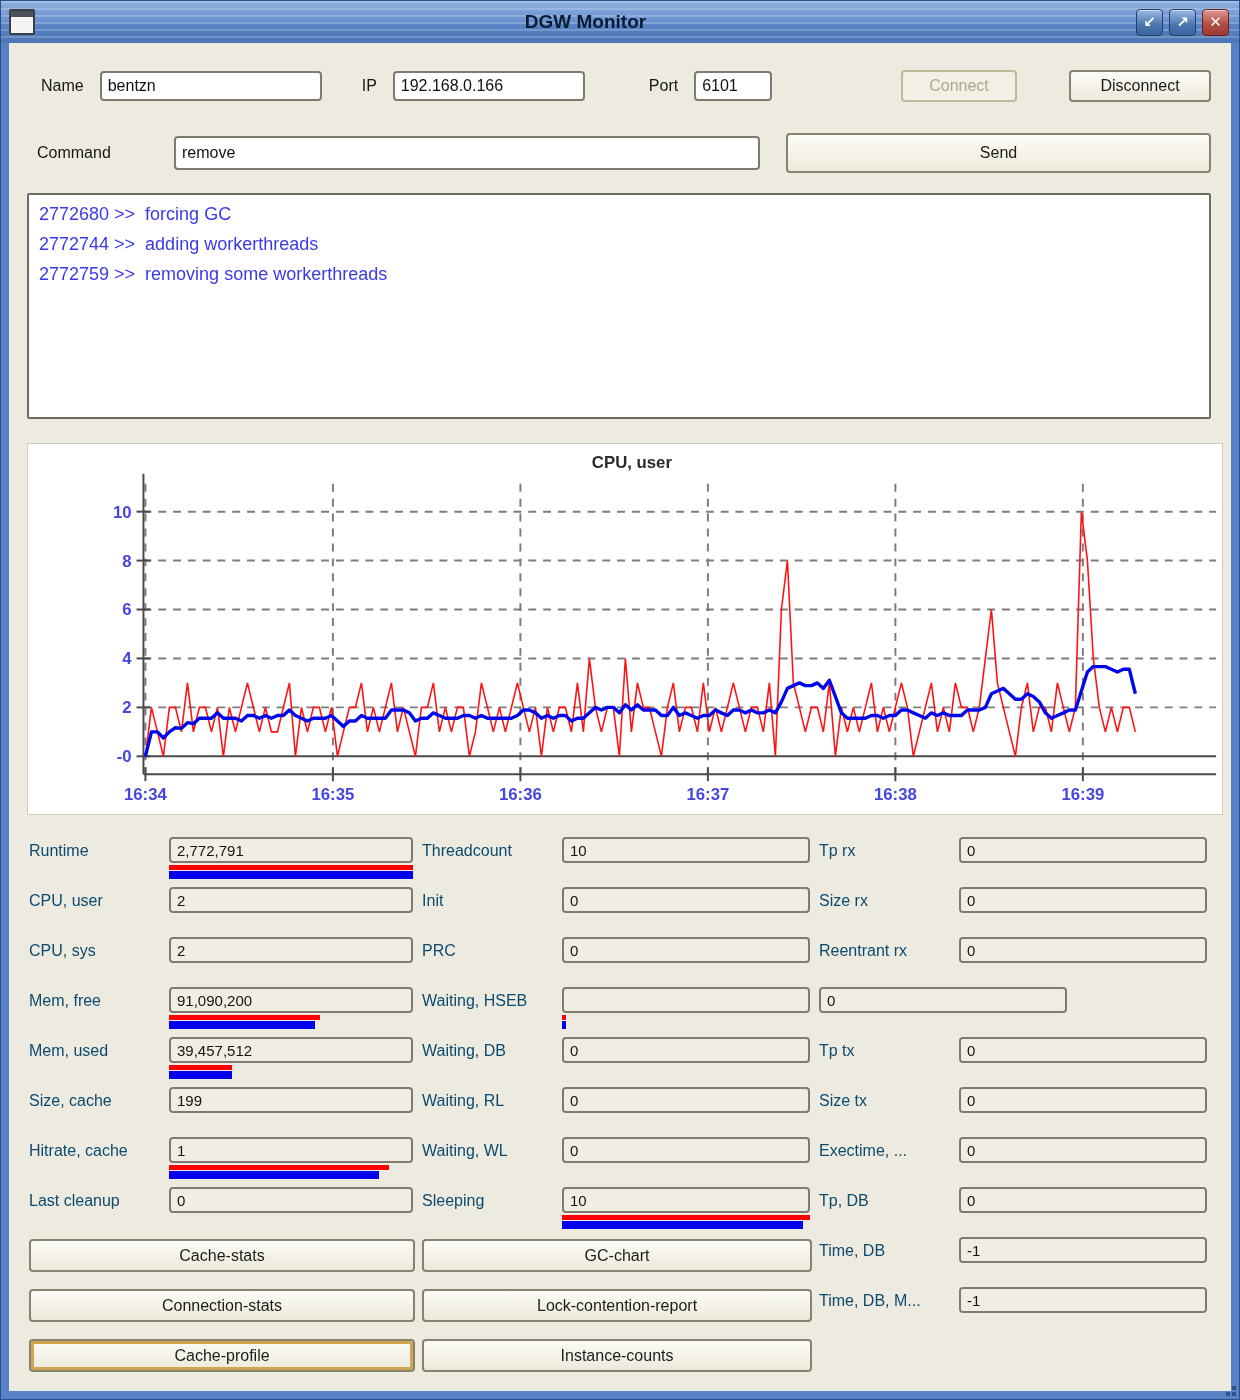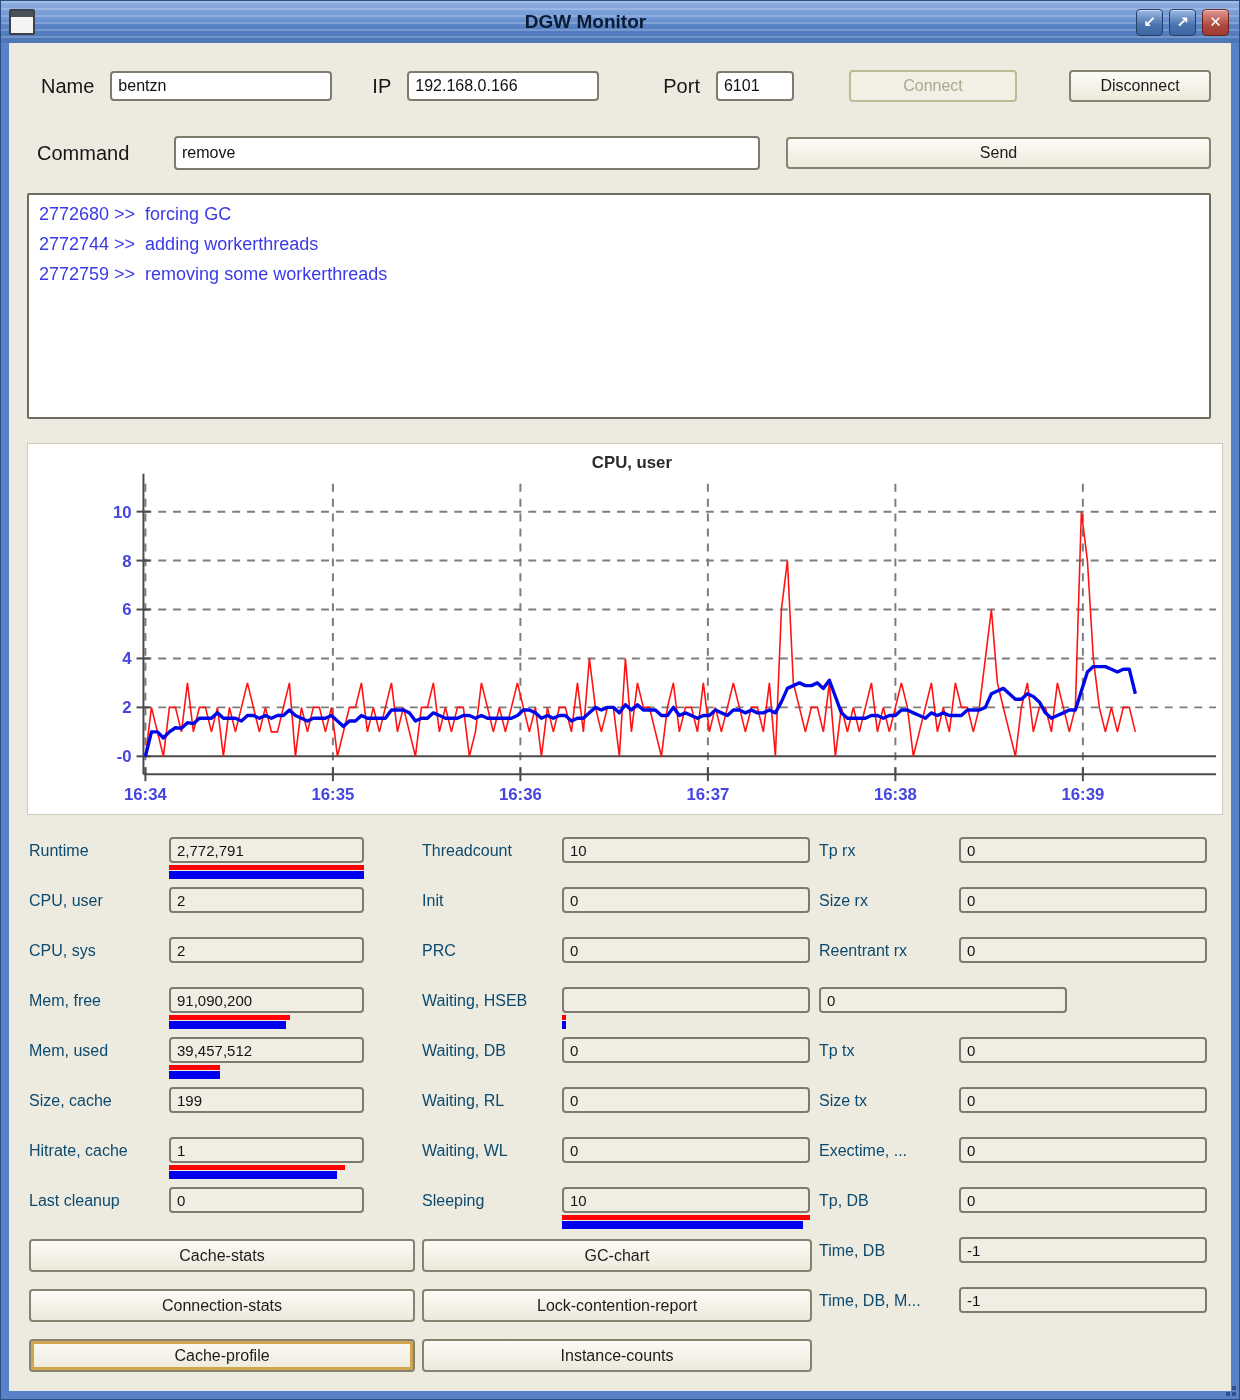--- a/index.html
+++ b/index.html
@@ -22,40 +22,40 @@
   .tb-btn { width:27px; height:27px; border-radius:4px; display:flex; align-items:center;
     justify-content:center; font-size:15px; font-weight:bold; color:#fff; cursor:default;
     border:1px solid #23406B; background:linear-gradient(180deg,#9DB9E6,#4A74AE 60%,#3D66A0);
     box-shadow: inset 0 1px 0 rgba(255,255,255,.5); }
   .tb-btn.close { background:linear-gradient(180deg,#DE9890,#B04A43 60%,#993B34); border-color:#6B221E; }
 
   
   .content { position:absolute; top:42px; left:8px; right:8px; bottom:8px;
     background:#EDEAE0; overflow:hidden; }
 
-  .lbl { font-size:20px; color:#161616; flex:none; }
+  .lbl { font-size:16px; color:#161616; flex:none; }
   .txt { height:30px; border:2px solid #7E7B6E; border-radius:4px; background:#fff;
     font-size:16px; padding:0 6px; color:#111; font-family:inherit; }
   .btn { height:32px; border-radius:4px; border:2px solid #85826F; font-family:inherit;
     background:linear-gradient(#FCFBF6,#EDEADC); font-size:16px; color:#1C1C1C; }
 
   .conn-row { display:flex; align-items:center; height:34px; margin:26px 20px 0 32px; }
   .lbl-name { margin-right:16px; }
   .txt-name { width:222px; margin-right:40px; }
   .lbl-ip   { margin-right:16px; }
   .txt-ip   { width:192px; margin-right:64px; }
   .lbl-port { margin-right:16px; }
   .txt-port { width:78px; }
-  .btn-connect { width:168px; margin-left:auto; color:#ABA98D; border-color:#BDBA95; background:#F2EFE4; }
+  .btn-connect { width:116px; margin-left:auto; color:#ABA98D; border-color:#BDBA95; background:#F2EFE4; }
   .btn-disconnect { width:142px; margin-left:52px; }
 
   .cmd-row { display:flex; align-items:center; height:36px; margin:32px 20px 0 28px; }
   .lbl-command { width:137px; }
   .txt-command { width:586px; height:34px; }
-  .btn-send { flex:1; margin-left:26px; height:32px; }
+  .btn-send { flex:1; margin-left:26px; height:40px; }
 
   .log { margin:22px 20px 0 18px; height:226px; background:#fff; border:2px solid #6E6C60;
     border-radius:2px; padding:4px 10px; font-size:18px; color:#3A3AE8; overflow:hidden; }
   .log-line { white-space:pre; line-height:30px; }
 
   .chart-panel { margin:24px 8px 0 18px; height:372px; background:#fff; border:1px solid #CFCCBE; }
   .chart-panel svg { width:100%; height:100%; display:block; }
   .grid  { stroke:#7D7D7D; stroke-width:2; stroke-dasharray:8 7; fill:none; }
   .axis  { stroke:#4A4A4A; stroke-width:2; fill:none; }
   .red-line  { stroke:#FF1212; stroke-width:1.6; fill:none; }
@@ -64,21 +64,21 @@
   .ctitle { fill:#2B2B2B; font-size:17px; font-weight:bold; font-family:"Liberation Sans",sans-serif; }
 
   
   .stats { display:flex; margin:22px 0 0 20px; }
   .stat-col { display:flex; flex-direction:column; }
   .stat-col.c1 { width:398px; }
   .stat-col.c2 { width:402px; }
   .stat-col.c3 { flex:1; padding-right:24px; }
   .stat-row { height:50px; display:flex; }
   .stat-label { width:140px; font-size:16px; color:#0c4a6e; padding-top:5px; }
-  .field-wrap { width:195px; }
+  .field-wrap { width:244px; }
   .c2 .field-wrap, .c3 .field-wrap { width:248px; }
   .stat-field { height:26px; border:2px solid #7E7B6E; border-radius:4px; background:#F0EDE2;
     font-size:15px; line-height:21px; padding:1px 6px; color:#141414; overflow:hidden; }
   .bar-red  { height:5px; background:#FF0000; margin-top:2px; }
   .bar-blue { height:8px; background:#0000EE; margin-top:1px; }
   .actions { margin-top:2px; width:calc(100% - 12px); }
   .c1 .actions { width:386px; } .c2 .actions { width:390px; }
   .action-button { display:block; width:100%; height:33px; margin-bottom:17px;
     border:2px solid #85826F; border-radius:4px; font-family:inherit;
     background:linear-gradient(#FCFBF6,#ECE9DB); font-size:16px; color:#1C1C1C;text-align:center; }

